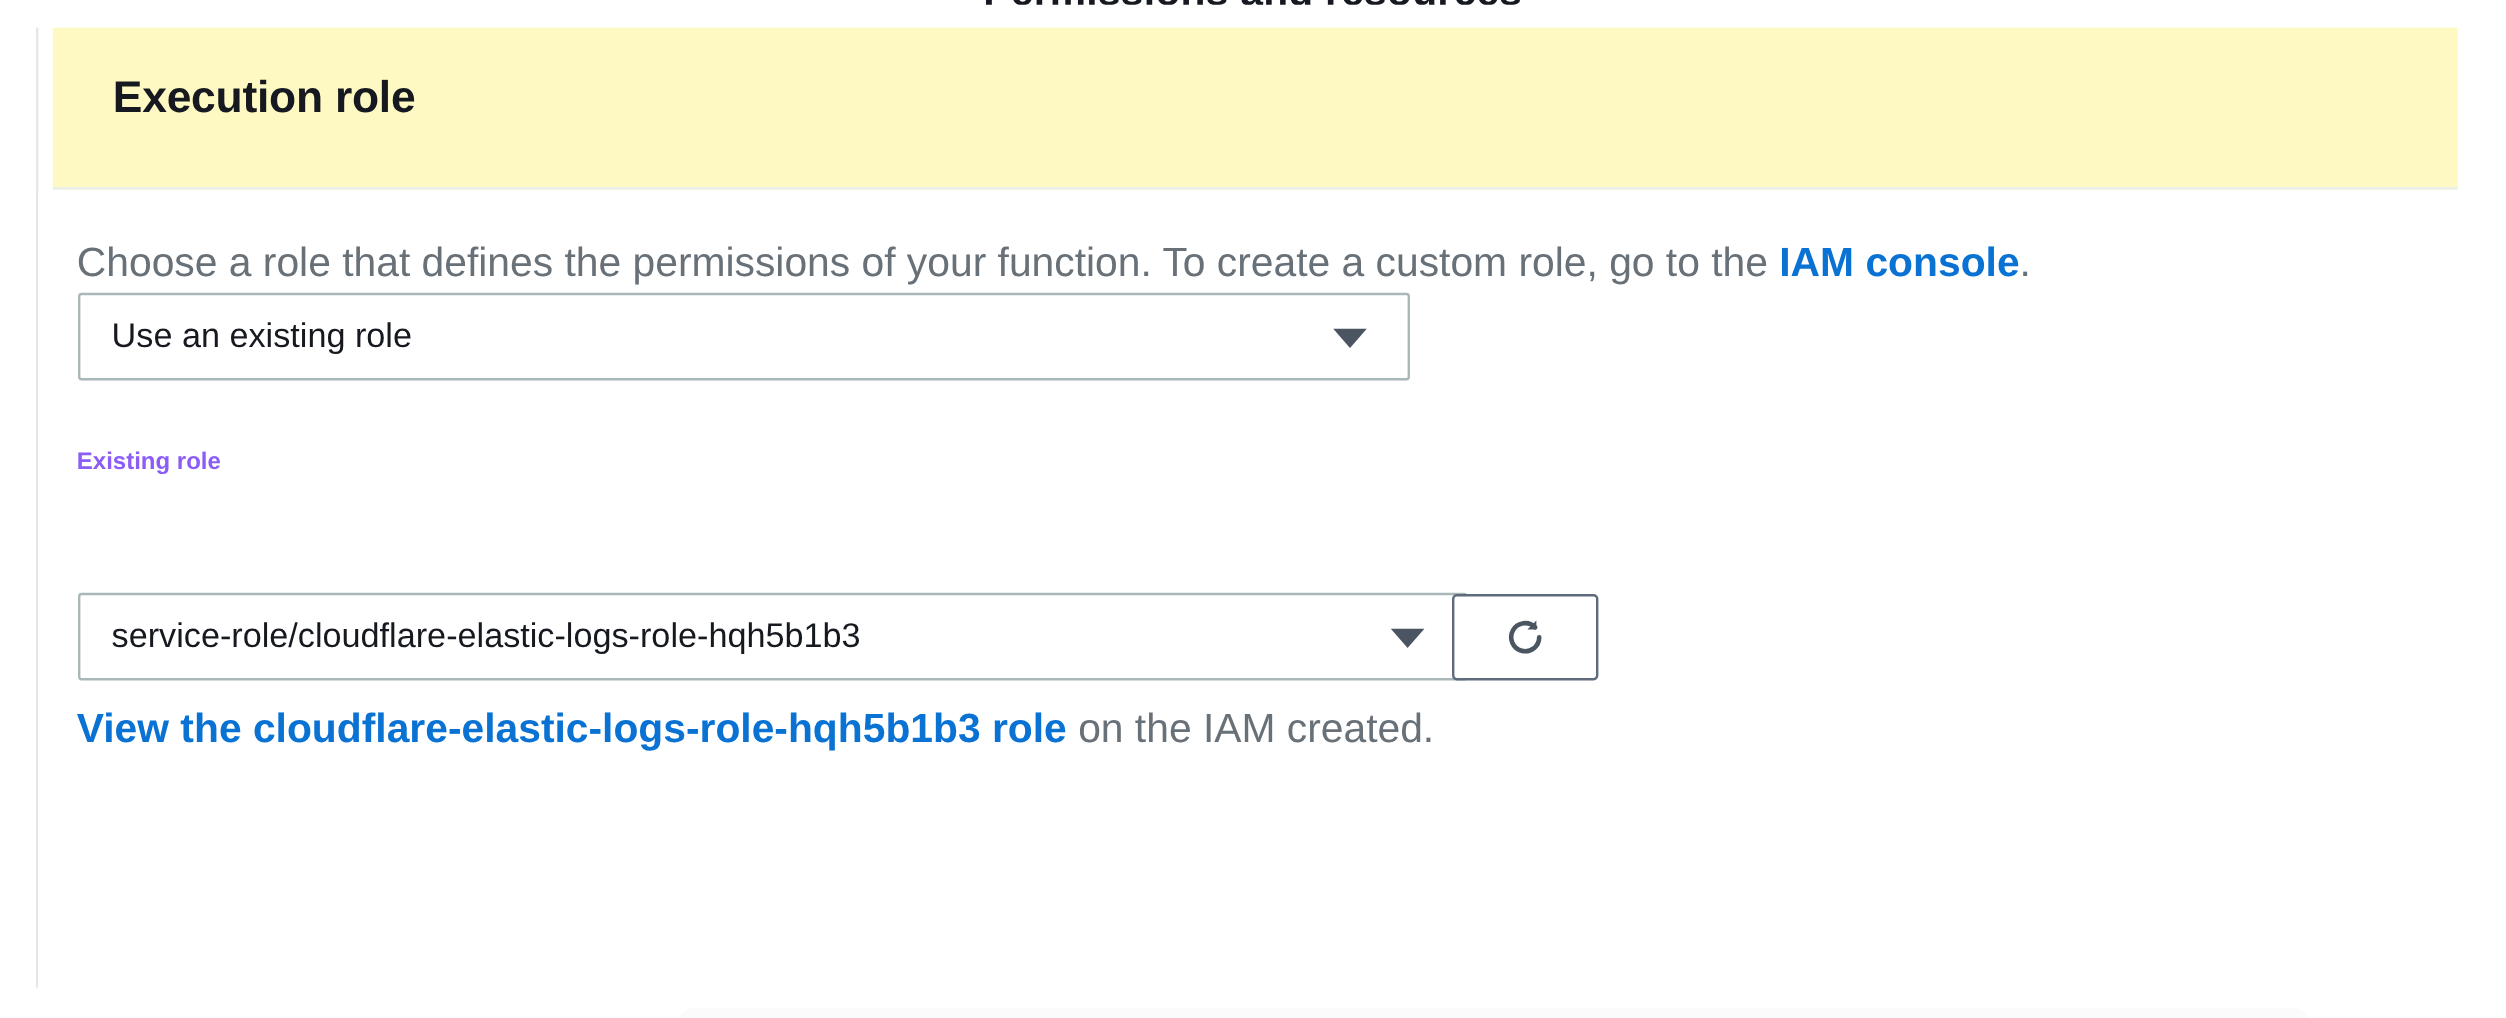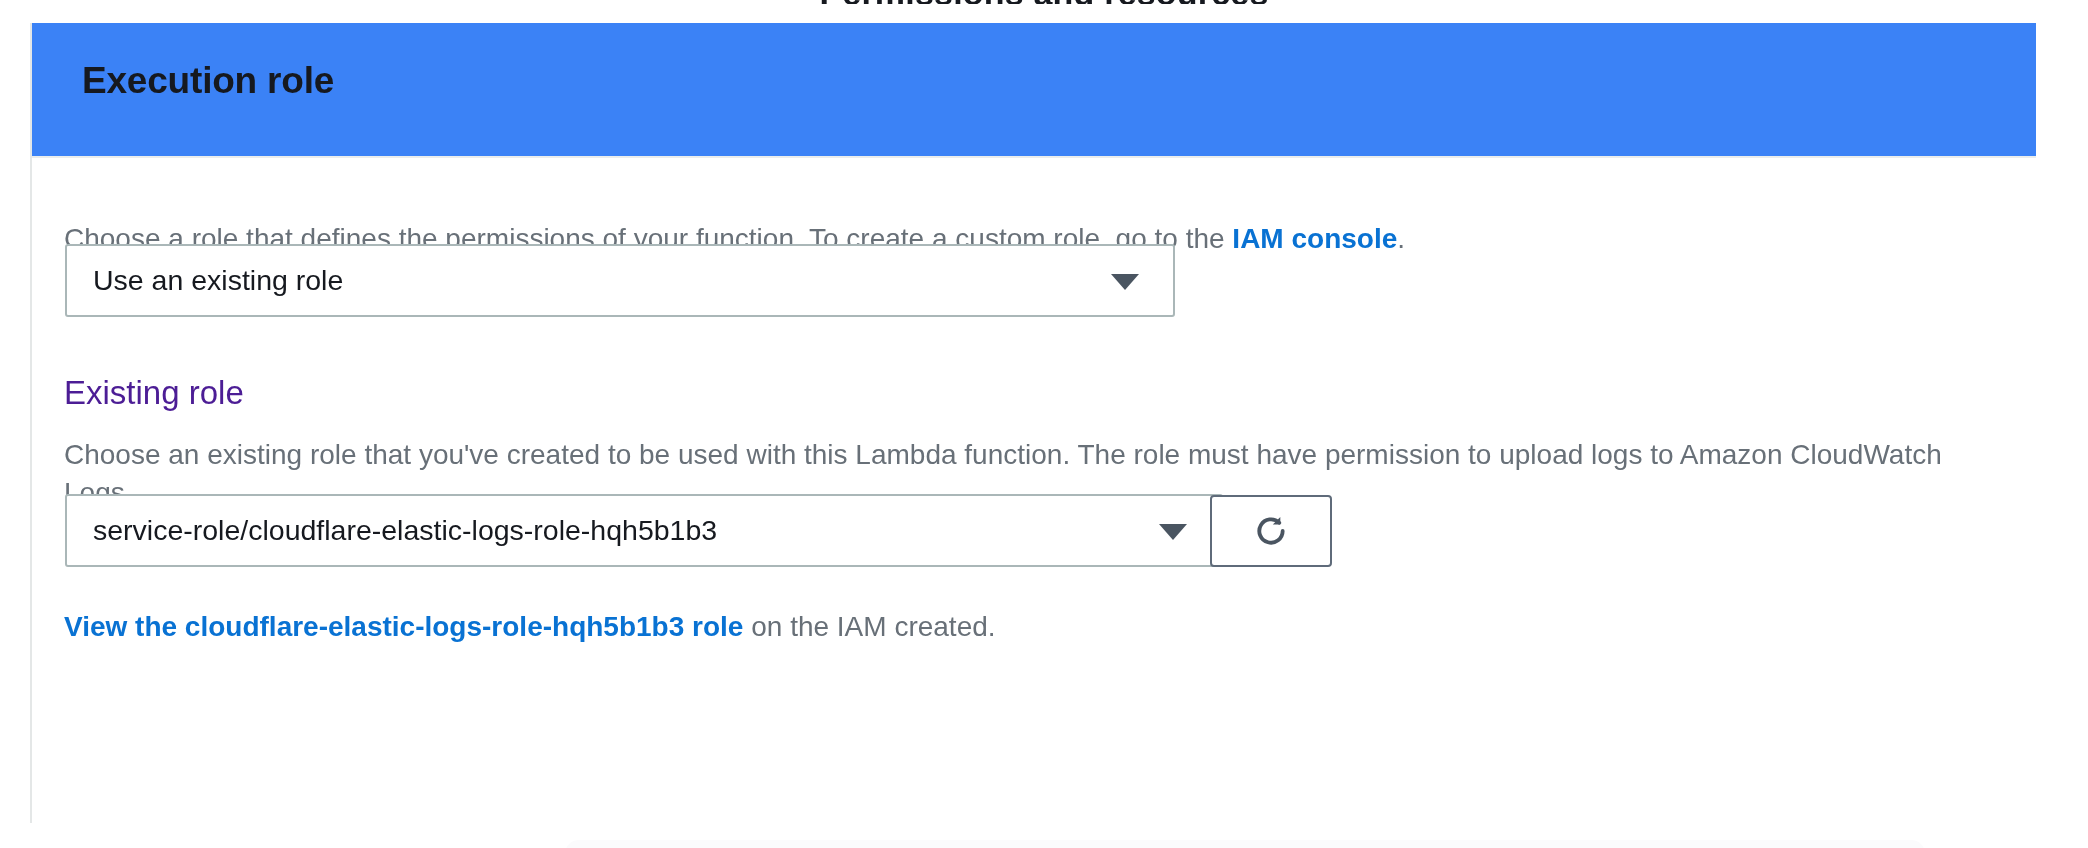--- a/index.html
+++ b/index.html
@@ -45,25 +45,25 @@
     top: 23px;
     width: 2005px;
     height: 800px;
     background: #ffffff;
     border-left: 2px solid #e4e7e7;
     box-sizing: border-box;
   }
 
   .card-header {
     position: absolute;
-    left: 0;
+    left: 12px;
     top: 0;
     width: 2004px;
     height: 135px;
-    background: #3b82f6;
+    background: #fef9c3;
     border-bottom: 2px solid #eaeded;
     box-sizing: border-box;
   }
 
   .card-title {
     position: absolute;
     left: 50px;
     top: 37px;
     font-size: 37px;
     font-weight: 700;
@@ -78,42 +78,41 @@
     top: 137px;
     width: 2004px;
     bottom: 0;
     background: #ffffff;
   }
 
   
   .desc {
     position: absolute;
     color: #687078;
-    font-size: 28px;
+    font-size: 34px;
     line-height: 38px;
     white-space: nowrap;
-    margin-top: 20px;
   }
   .desc-wrap {
     white-space: normal;
     width: 1960px;
   }
 
   .link {
     color: #0972d3;
     font-weight: 700;
     text-decoration: none;
     cursor: pointer;
   }
 
   .field-label {
     position: absolute;
-    color: #4c1d95;
-    font-size: 33px;
-    font-weight: 400;
+    color: #8b5cf6;
+    font-size: 20px;
+    font-weight: 700;
     white-space: nowrap;
   }
 
   
   .select {
     position: absolute;
     box-sizing: border-box;
     background: #ffffff;
     border: 2px solid #aab7b8;
     border-radius: 3px;
@@ -191,21 +190,20 @@
         <span>Choose a role that defines the permissions of your function. To create a custom role, go to the </span><a class="link">IAM console</a><span>.</span>
       </div>
 
       <div class="select" style="left:33px; top:84px; width:1110px;">
         <div class="select-value">Use an existing role</div>
         <div class="select-arrow"></div>
       </div>
 
       <div class="field-label" style="left:32px; top:214px;">Existing role</div>
 
-      <div class="desc desc-wrap" style="left:32px; top:256px; width:1940px;">Choose an existing role that you've created to be used with this Lambda function. The role must have permission to upload logs to Amazon CloudWatch Logs.</div>
 
       <div class="select" style="left:33px; top:334px; width:1158px;">
         <div class="select-value">service-role/cloudflare-elastic-logs-role-hqh5b1b3</div>
         <div class="select-arrow"></div>
       </div>
 
       <div class="refresh-btn" style="left:1178px; top:335px;">
         <svg width="40" height="40" viewBox="0 0 24 24">
           <path d="M19 12a7 7 0 1 1-2.05-4.95" fill="none" stroke="#4a5561" stroke-width="2.3" stroke-linecap="round"></path>
           <path d="M17.6 3.6 L17.6 8.1 L13.1 8.1 Z" fill="#4a5561"></path>

